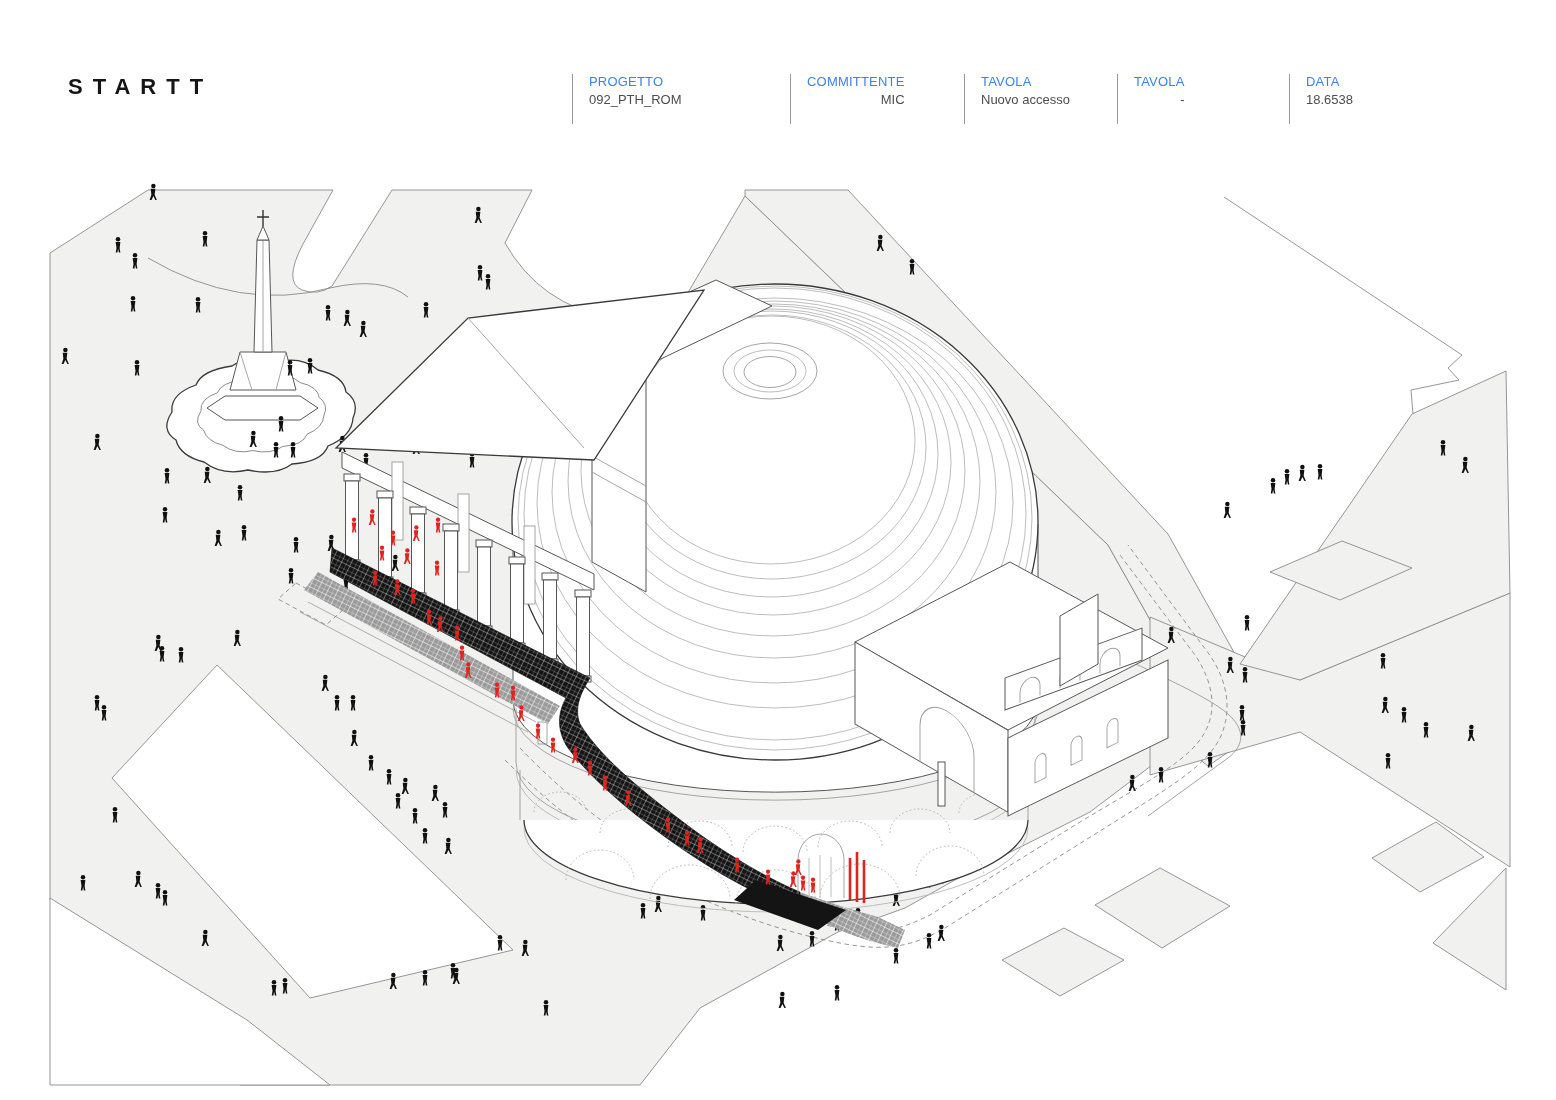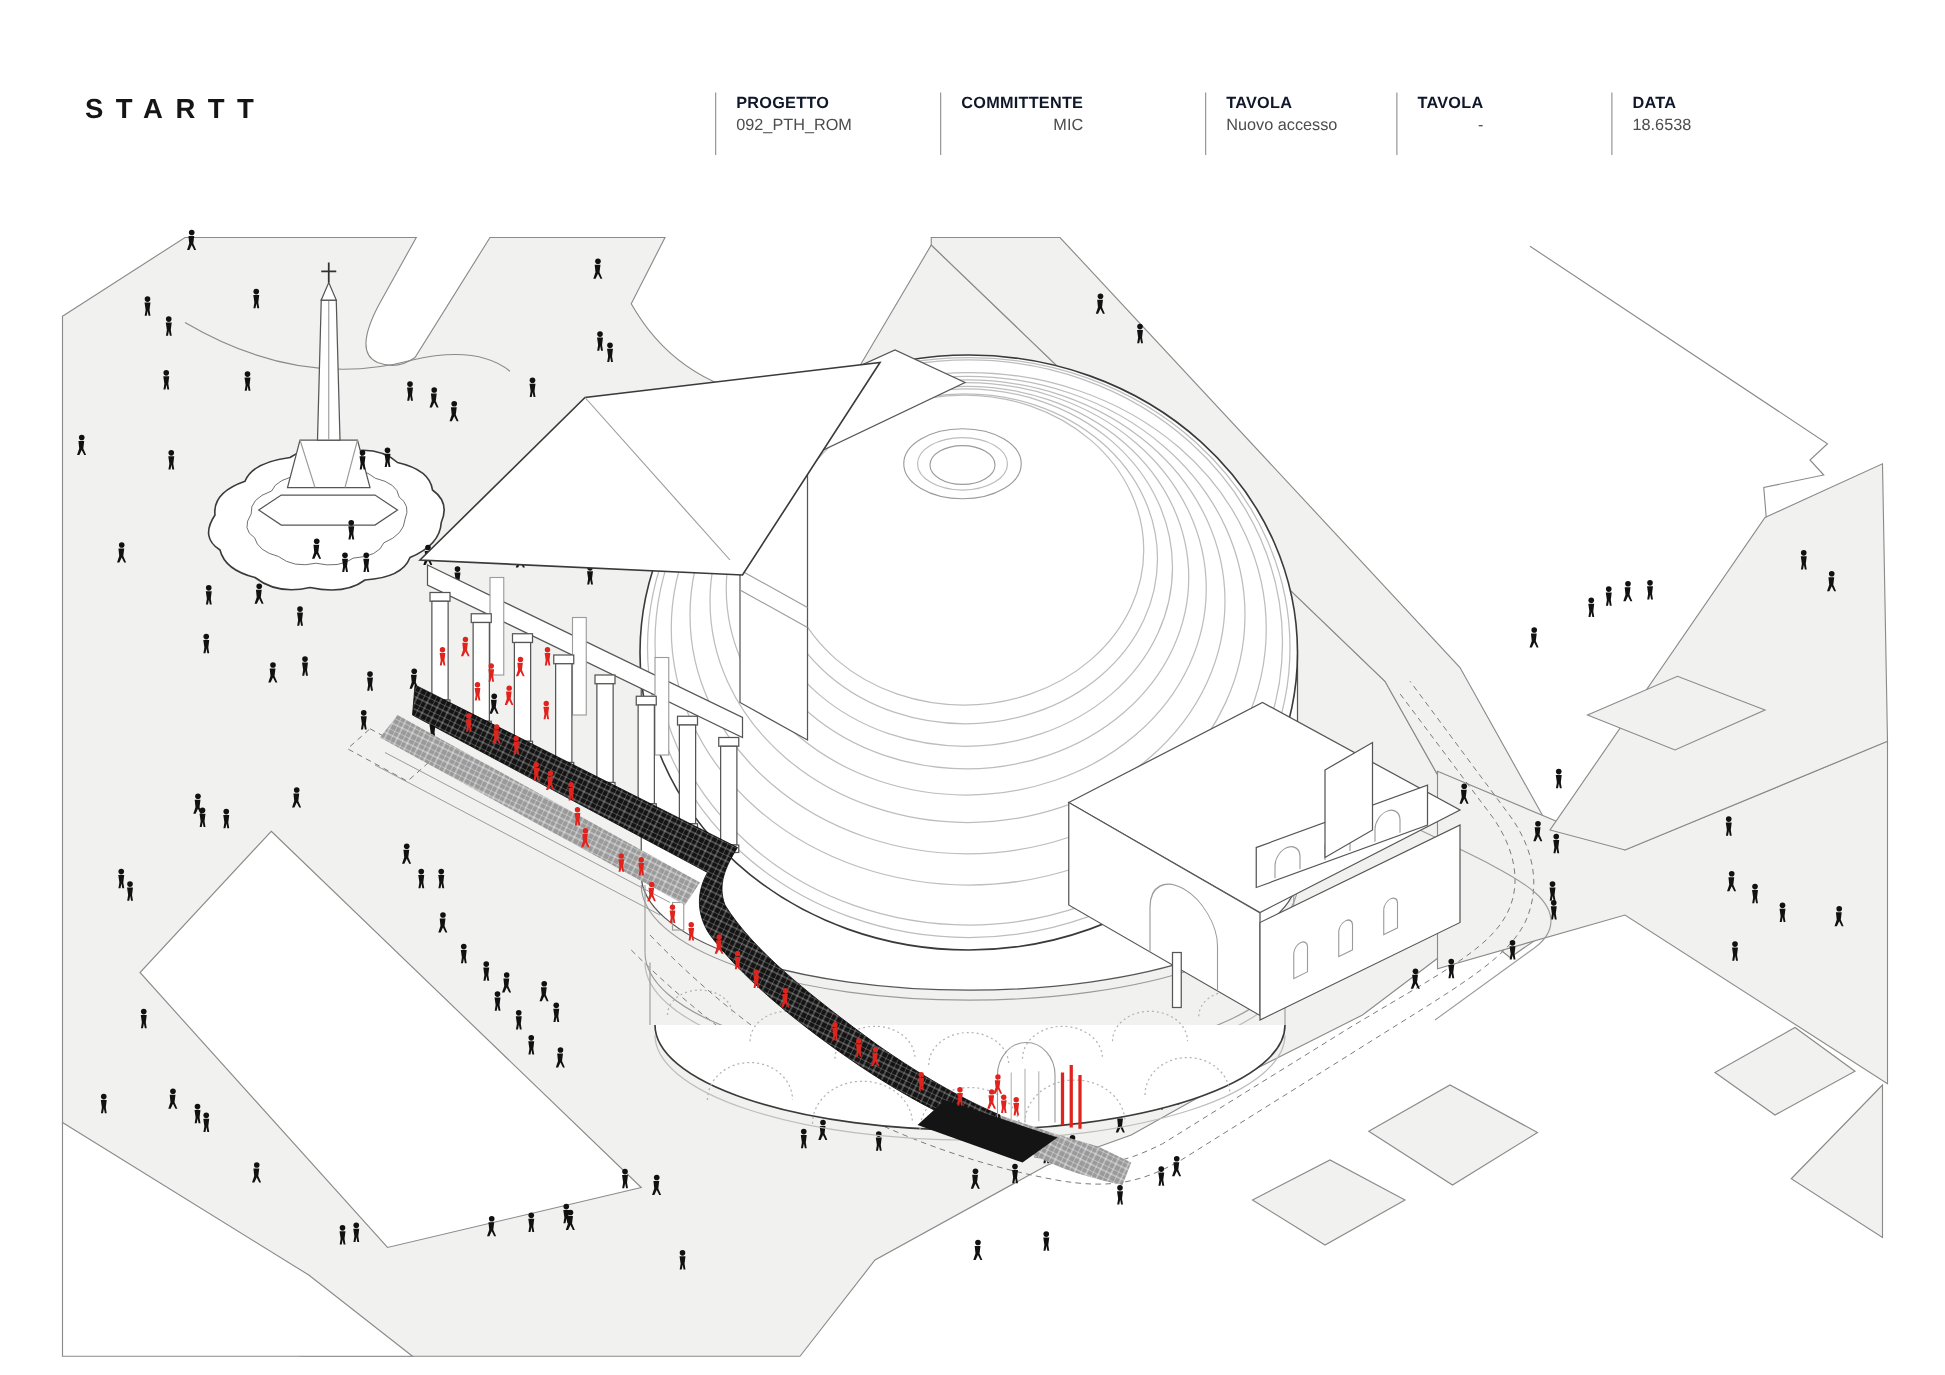--- a/index.html
+++ b/index.html
@@ -3,23 +3,23 @@
 <meta charset="utf-8">
 <style>
   html,body{margin:0;padding:0;background:#fff;}
   body{width:1556px;height:1100px;position:relative;overflow:hidden;
        font-family:"Liberation Sans","DejaVu Sans",sans-serif;}
   .sheet-header{position:absolute;left:0;top:0;width:1556px;height:150px;}
   .logo{position:absolute;left:68px;top:74px;font-size:22px;font-weight:800;
         letter-spacing:10px;color:#151515;}
   .tb-field{position:absolute;top:74px;height:50px;border-left:1px solid #9a9a9a;
             padding-left:16px;}
-  .tb-label{font-size:13px;font-weight:700;color:#0f172a;letter-spacing:.2px;}
+  .tb-label{font-size:13px;font-weight:400;color:#3b82f6;letter-spacing:.2px;}
   .tb-value{font-size:13px;color:#4d4d4d;margin-top:3px;text-align:right;}
-  .f0{left:572px}.f1{left:752px}.f2{left:964px}.f3{left:1117px}.f4{left:1289px}
+  .f0{left:572px}.f1{left:790px}.f2{left:964px}.f3{left:1117px}.f4{left:1289px}
   svg{position:absolute;left:0;top:0;}
   .gline{stroke:#8a8a8a;stroke-width:.9;fill:#f1f1ef;}
   .wblock{fill:#ffffff;stroke:#8a8a8a;stroke-width:.9;}
   .bline{fill:none;stroke:#8a8a8a;stroke-width:.9;}
   .dash{fill:none;stroke:#7c7c7c;stroke-width:.8;stroke-dasharray:4.5 3.5;}
   .dot-arch{fill:none;stroke:#b3b3b3;stroke-width:1;stroke-dasharray:1.6 2.4;}
   .bld{fill:#ffffff;stroke:#565656;stroke-width:1;}
   .bld-dk{fill:#ffffff;stroke:#3a3a3a;stroke-width:1.3;}
   .bld-lt{fill:none;stroke:#bdbdbd;stroke-width:1;}
   .bld-md{fill:none;stroke:#9b9b9b;stroke-width:.9;}

